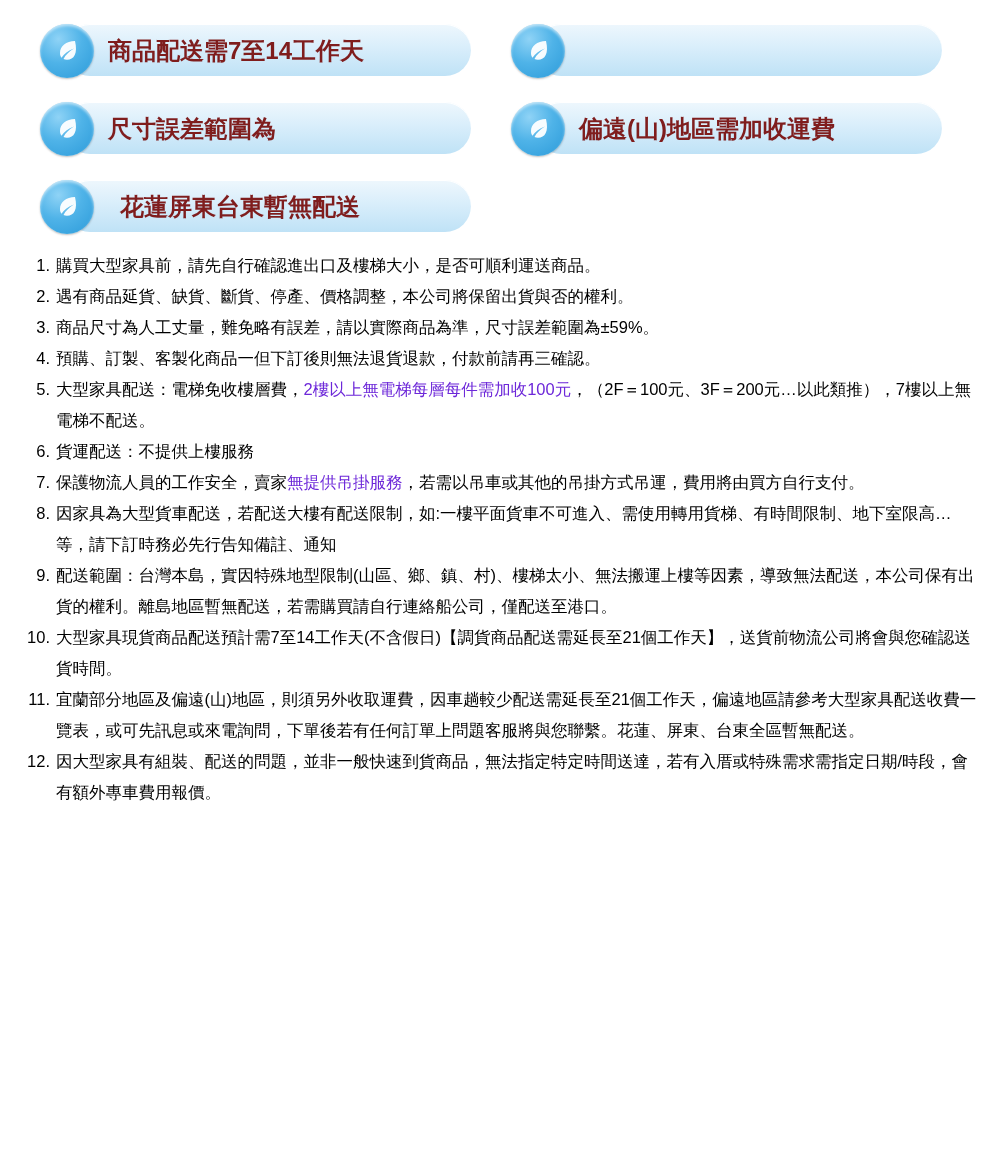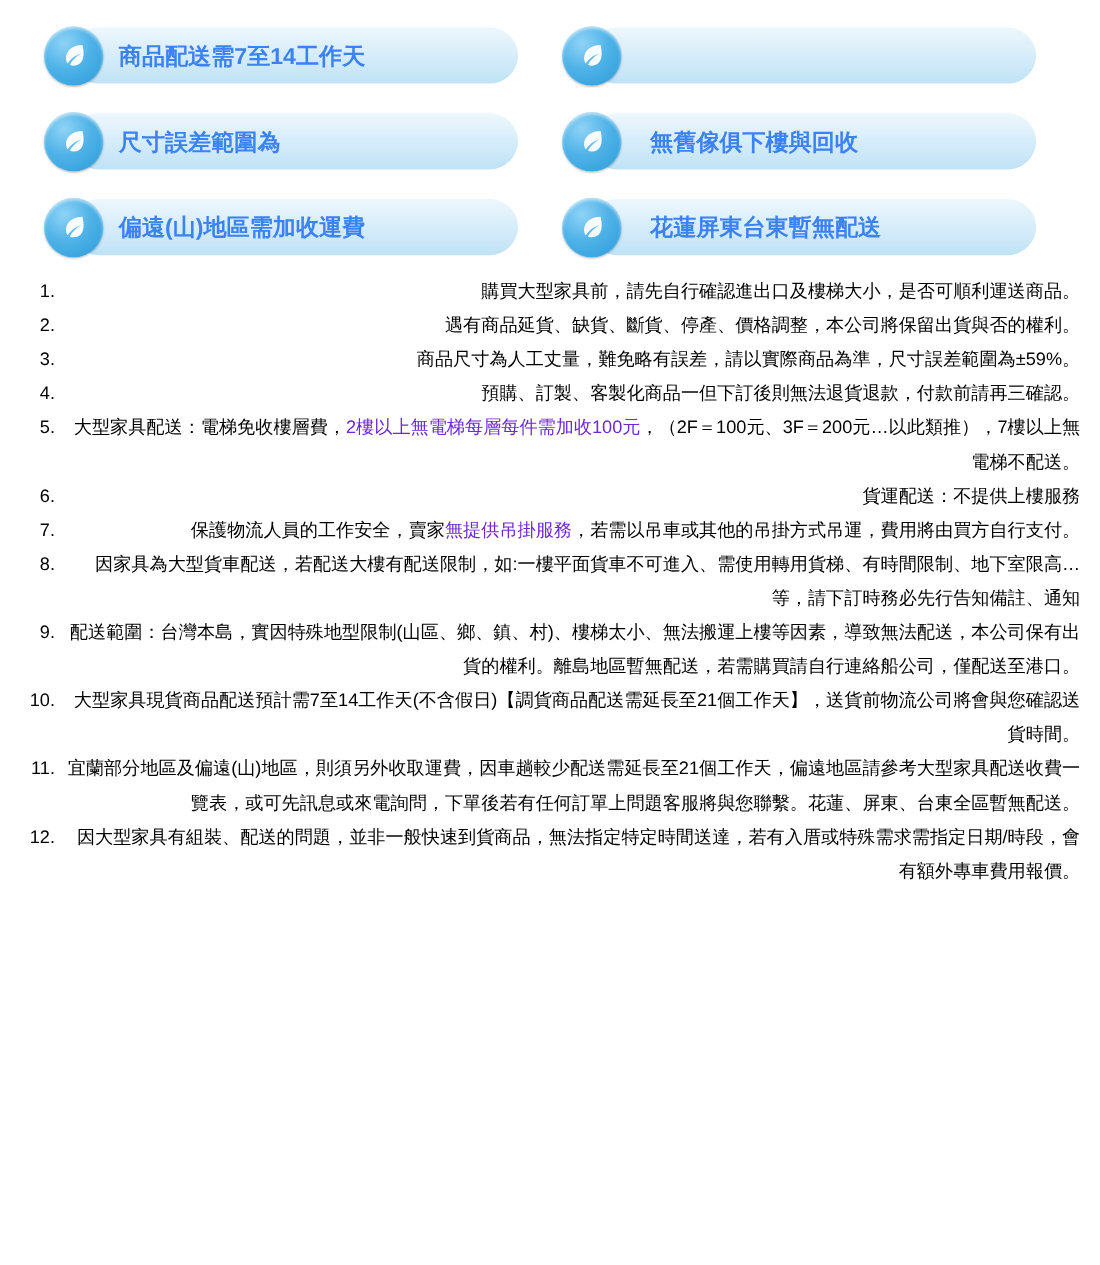--- a/index.html
+++ b/index.html
@@ -77,44 +77,44 @@
     box-shadow: 0 1px 2px rgba(0,0,0,.25), inset 0 2px 3px rgba(255,255,255,.6);
     display: flex;
     align-items: center;
     justify-content: center;
   }
   .badge-icon svg { display:block; }
   .badge-text {
     position: relative;
     z-index: 2;
     margin-left: 14px;
-    font-size: 21px;
+    font-size: 24px;
     font-weight: bold;
-    color: #3b82f6;
+    color: #7f1d1d;
     white-space: nowrap;
   }
   .badge.center .badge-text {
     margin-left: 26px;
   }
 
   
   .notes {
     margin: 10px 0 0 0;
     padding: 0 18px 0 54px;
     list-style: none;
     counter-reset: note;
   }
   .notes > li {
     position: relative;
     counter-increment: note;
     font-size: 16.5px;
     line-height: 31px;
     margin: 0 0 0 0;
     padding-left: 2px;
-    text-align: right;
+    text-align: left;
   }
   .notes > li::before {
     content: counter(note) ".";
     position: absolute;
     left: -30px;
     width: 26px;
     text-align: right;
     font-size: 16.5px;
     line-height: 31px;
   }
@@ -152,29 +152,20 @@
     <div class="badge">
       <div class="badge-pill"></div>
       <div class="badge-icon">
         <svg width="34" height="34" viewBox="0 0 34 34" aria-hidden="true">
           <path d="M25 7c-9 0-15 5-15 12 0 2 .6 3.6 1.5 4.8C14 20 18 16.5 24 14.5c-5 3-8.6 6.6-10.5 10.4 1 .5 2.2.8 3.5.8 7 0 11-6 8-18.7z" fill="#ffffff" opacity="0.95"></path>
         </svg>
       </div>
       <div class="badge-text">尺寸誤差範圍為</div>
     </div>
 
-    <div class="badge center">
-      <div class="badge-pill"></div>
-      <div class="badge-icon">
-        <svg width="34" height="34" viewBox="0 0 34 34" aria-hidden="true">
-          <path d="M25 7c-9 0-15 5-15 12 0 2 .6 3.6 1.5 4.8C14 20 18 16.5 24 14.5c-5 3-8.6 6.6-10.5 10.4 1 .5 2.2.8 3.5.8 7 0 11-6 8-18.7z" fill="#ffffff" opacity="0.95"></path>
-        </svg>
-      </div>
-      <div class="badge-text">無舊傢俱下樓與回收</div>
-    </div>
 
     <div class="badge">
       <div class="badge-pill"></div>
       <div class="badge-icon">
         <svg width="34" height="34" viewBox="0 0 34 34" aria-hidden="true">
           <path d="M25 7c-9 0-15 5-15 12 0 2 .6 3.6 1.5 4.8C14 20 18 16.5 24 14.5c-5 3-8.6 6.6-10.5 10.4 1 .5 2.2.8 3.5.8 7 0 11-6 8-18.7z" fill="#ffffff" opacity="0.95"></path>
         </svg>
       </div>
       <div class="badge-text">偏遠(山)地區需加收運費</div>
     </div>

